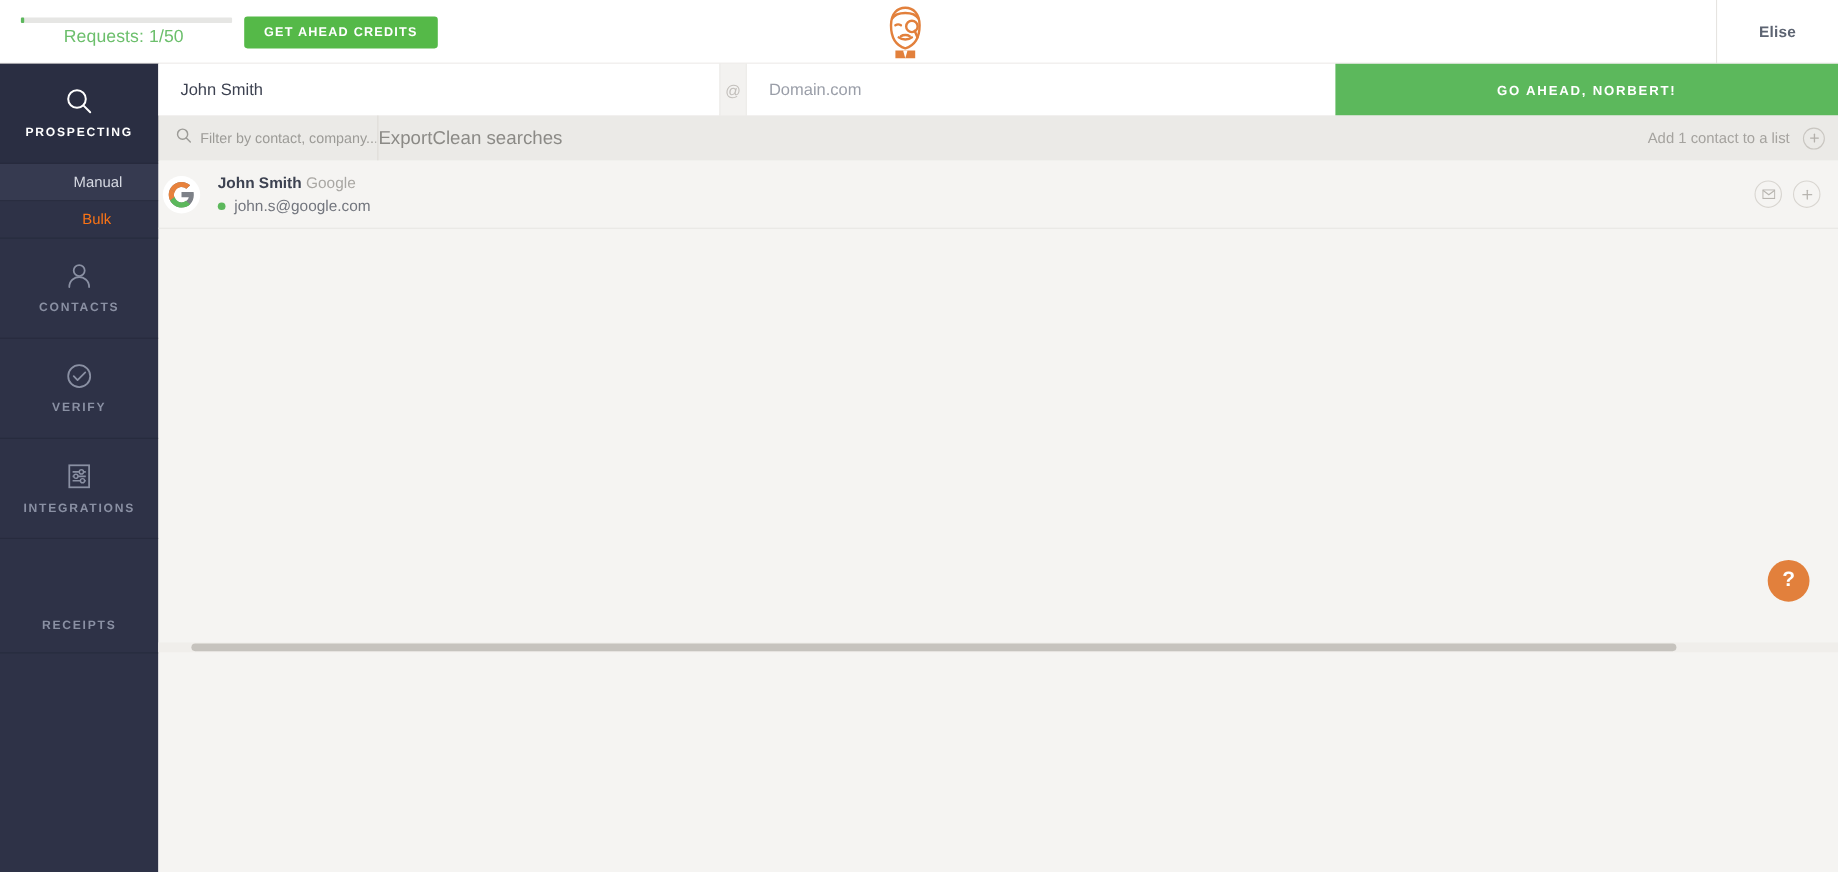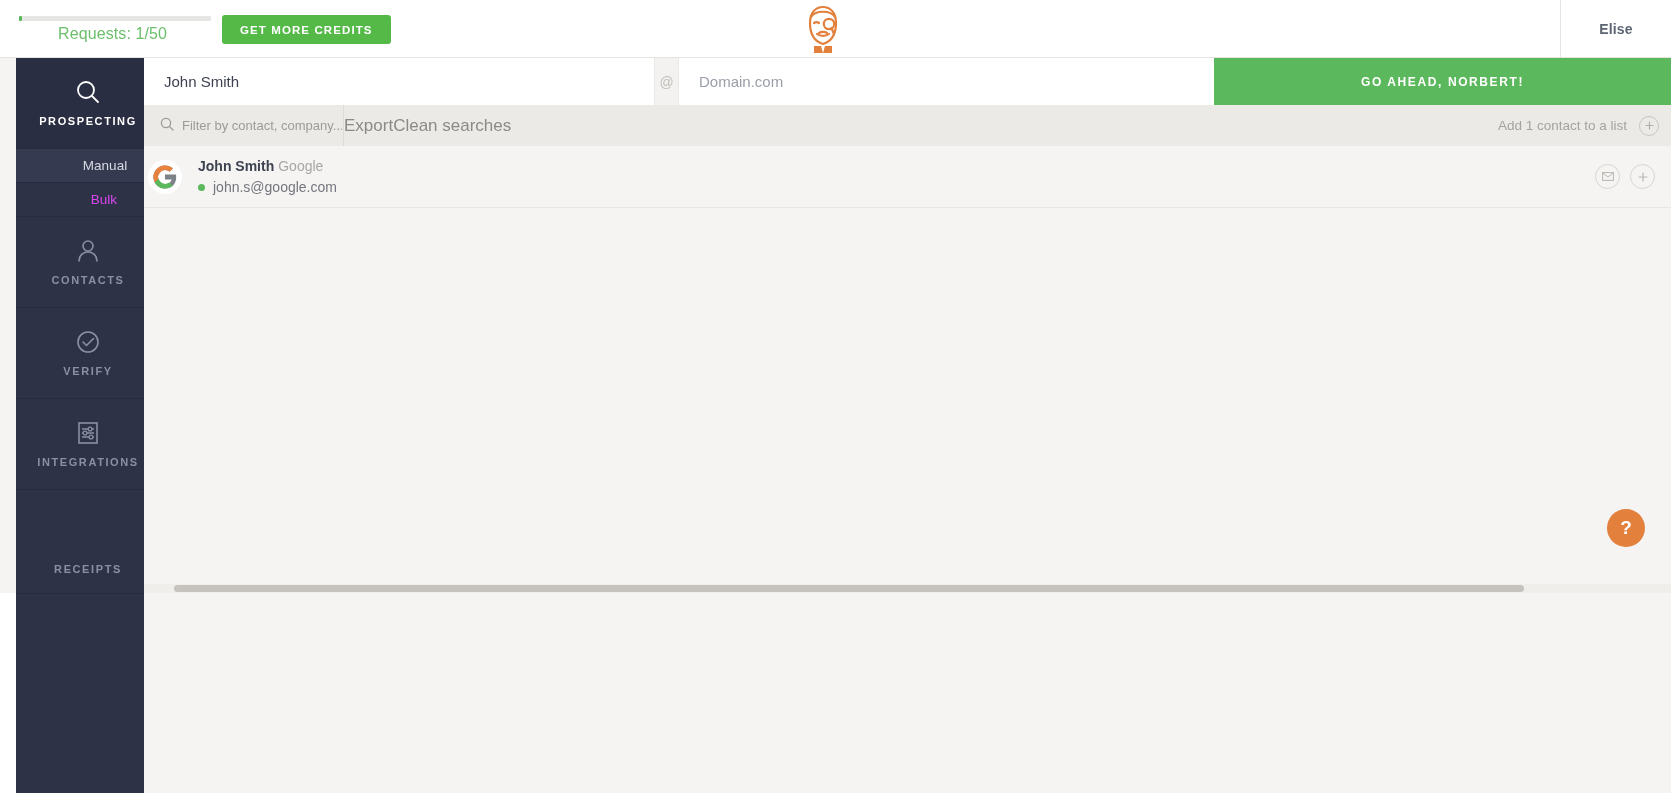--- a/index.html
+++ b/index.html
@@ -46,42 +46,42 @@
   }
   .user-zone {
     position: absolute; right: 0; top: 0; width: 111px; height: 58px;
     border-left: 1px solid #e6e4e1;
     display: flex; align-items: center; justify-content: center;
   }
   .user-name { font-size: 14px; color: #5d6472; font-weight: bold; letter-spacing: 0.2px; }
 
   
   .sidebar {
-    position: absolute; left: 16px; top: 58px; width: 144px; height: 735px;
+    position: absolute; left: 0; top: 58px; width: 144px; height: 735px;
     background: #2e3247;
   }
   .nav-block {
     width: 144px; border-bottom: 1px solid #272b3e;
     display: flex; flex-direction: column; align-items: center; justify-content: center;
     cursor: pointer; position: relative;
   }
   .nav-block.main { height: 91px; }
   .nav-block.active-main { background: #2a2e42; }
   .nav-icon { margin-bottom: 10px; display: block; line-height: 0; }
   .nav-label {
     font-size: 11px; letter-spacing: 1.6px; color: #8a90a3; font-weight: bold;
     text-transform: uppercase;
   }
   .nav-label.bright { color: #ffffff; }
   .sub-item {
     width: 144px; height: 34px; display: flex; align-items: center; justify-content: center;
     font-size: 13.5px; cursor: pointer; border-bottom: 1px solid #272b3e;
   }
   .sub-item.selected { background: #363a50; color: #d6d9e2; padding-left: 34px; }
-  .sub-item.dim { background: #2e3247; color: #d946ef; padding-left: 32px; }
+  .sub-item.dim { background: #2e3247; color: #f97316; padding-left: 32px; }
   .nav-block.receipts { height: 104px; justify-content: flex-end; padding-bottom: 18px; }
 
   
   .searchbar {
     position: absolute; left: 144px; top: 58px; width: 1527px; height: 47px;
     display: flex; background: #ffffff; border-bottom: 1px solid #e6e4e1;
   }
   .name-input {
     width: 510px; height: 47px; border: none; outline: none;
     padding: 0 20px; font-size: 15px; color: #3d4251;
@@ -189,21 +189,21 @@
 
   <div class="header">
 
     <div class="credits-zone">
       <div class="progress-track">
         <div class="progress-fill" style="width: 2%;"></div>
       </div>
       <div class="credits-label">Requests: 1/50</div>
     </div>
 
-    <button class="get-credits-btn">GET MORE CREDITS</button>
+    <button class="get-credits-btn">GET AHEAD CREDITS</button>
 
     <div class="logo-zone">
       <svg width="44" height="54" viewBox="0 0 44 54">
         <g fill="none" stroke="#e2803c" stroke-width="2.2" stroke-linecap="round" stroke-linejoin="round">
           <path d="M9 20 C9 9, 15 4, 22 4 C29 4, 35 9, 35 20 C35 30, 32 38, 22 41 C12 38, 9 30, 9 20 Z"></path>
           <path d="M10 14 C14 7, 30 7, 34 14"></path>
           <path d="M13 20 C14.5 19, 16.5 19, 18 20"></path>
           <circle cx="28" cy="21" r="5.2"></circle>
           <path d="M30.5 25 L33 31"></path>
           <path d="M16 31 C19 33.5, 25 33.5, 28 31"></path>

